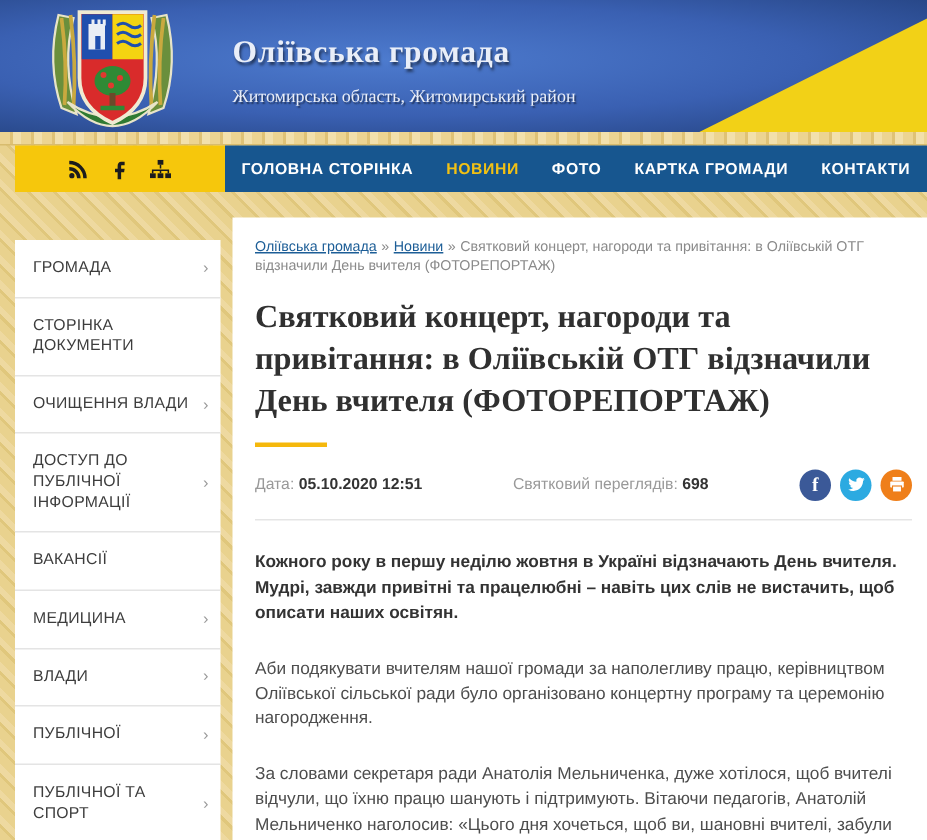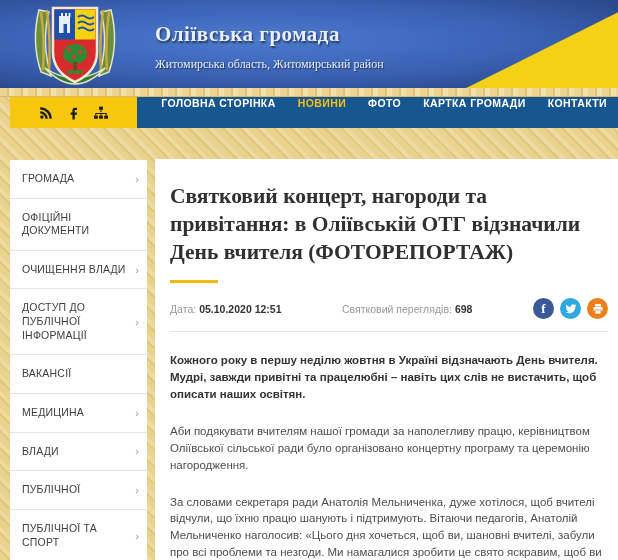--- a/index.html
+++ b/index.html
@@ -21,21 +21,21 @@
 
   .gold-strip { height:9px;
             background:repeating-linear-gradient(90deg,#ecd492 0 7px,#dfc276 7px 9px,#f2e0ac 9px 14px);
             border-bottom:1px solid #d8bc6e; }
 
   
   .menu-row { display:flex; height:31px; margin-left:10px; }
   .social-block { width:140px; background:#f6c70c; display:flex; align-items:center;
             justify-content:center; gap:13px; }
   .social-block svg { display:block; }
-  .nav { flex:1; background:#17568f; display:flex; padding-left:13px; }
+  .nav { flex:1; background:#17568f; display:flex; align-items:center; }
   .nav-item { color:#fff; font-size:10.5px; font-weight:bold; letter-spacing:.4px;
             padding:0 11px; cursor:pointer; white-space:nowrap; }
   .nav-item.active { color:#f2c114; }
 
   
   .content-row { display:flex; margin-left:10px; height:532px;align-items:center; }
   .sidebar { width:137px; background:#fff; }
   .sb-item { display:flex; justify-content:space-between; align-items:center; gap:4px;
             padding:12px 8px 12px 12px; border-bottom:1px solid #e4e4e4; cursor:pointer; }
   .sb-label { font-size:10.5px; color:#3d3d3d; letter-spacing:.2px; line-height:1.3; }
@@ -147,21 +147,21 @@
       </div>
   </div>
 
   <div class="content-row">
     <div class="sidebar">
         <div class="sb-item">
           <span class="sb-label">ГРОМАДА</span>
           <span class="sb-chevron">›</span>
         </div>
         <div class="sb-item">
-          <span class="sb-label">ОФІЦІЙНІ ДОКУМЕНТИ</span>
+          <span class="sb-label">СТОРІНКА ДОКУМЕНТИ</span>
         </div>
         <div class="sb-item">
           <span class="sb-label">ОЧИЩЕННЯ ВЛАДИ</span>
           <span class="sb-chevron">›</span>
         </div>
         <div class="sb-item">
           <span class="sb-label">ДОСТУП ДО ПУБЛІЧНОЇ ІНФОРМАЦІЇ</span>
           <span class="sb-chevron">›</span>
         </div>
         <div class="sb-item">
@@ -184,20 +184,21 @@
           <span class="sb-chevron">›</span>
         </div>
         <div class="sb-item">
           <span class="sb-label">ЖИТЛОВО-КОМУНАЛЬНЕ ГОСПОДАРСТВО</span>
           <span class="sb-chevron">›</span>
         </div>
       </div>
     <div class="gap-strip"></div>
     <div class="main">
 
+      <div class="breadcrumb"><span class="crumb-link">Оліївська громада</span><span class="crumb-sep">»</span><span class="crumb-link">Новини</span><span class="crumb-sep">»</span><span class="crumb-current">Святковий концерт, нагороди та привітання: в Оліївській ОТГ відзначили День вчителя (ФОТОРЕПОРТАЖ)</span></div>
 
       <h1 class="article-title">Святковий концерт, нагороди та привітання: в Оліївській ОТГ відзначили День вчителя (ФОТОРЕПОРТАЖ)</h1>
       <div class="title-underline"></div>
 
       <div class="meta-row">
         <div class="meta-date">
           <span>Дата:</span><span class="meta-strong">05.10.2020 12:51</span>
         </div>
         <div class="meta-views">
           <span>Святковий переглядів:</span><span class="meta-strong">698</span>

